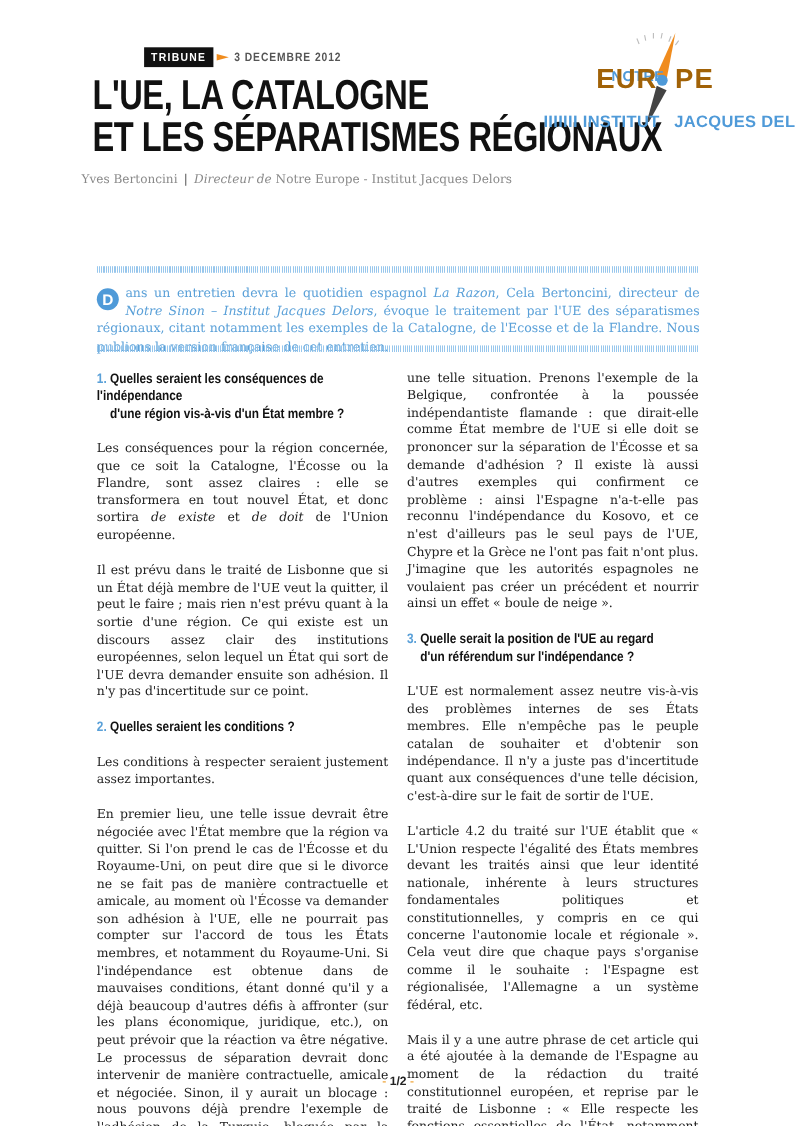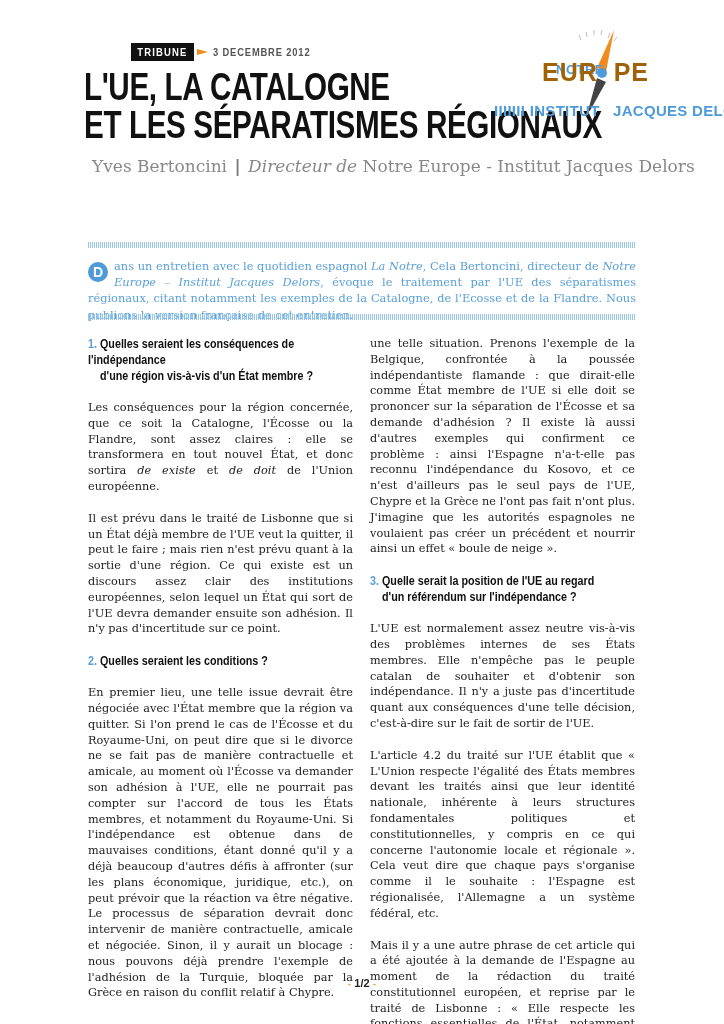--- a/index.html
+++ b/index.html
@@ -5,21 +5,21 @@
   html, body { margin:0; padding:0; background:#ffffff; }
   body { width:724px; height:1024px; position:relative; overflow:hidden; font-family:"DejaVu Serif", serif; color:#222; }
 
   
   .tag-row { position:absolute; left:88px; top:43px; height:18px; display:flex; align-items:center;padding-left:43px; }
   .tag { background:#111; color:#fff; font-family:"Liberation Sans", sans-serif; font-weight:700; font-size:10.5px; letter-spacing:1.3px; padding:3px 7px; transform:scaleX(0.9); transform-origin:left center; }
   .arrow { display:inline-block; width:0; height:0; border-top:3px solid transparent; border-bottom:3px solid transparent; border-left:11px solid #f08c1e; margin-left:-4px; margin-right:5px; }
   .date { font-family:"Liberation Sans", sans-serif; font-weight:700; font-size:11px; letter-spacing:1px; color:#555; transform:scaleX(0.85); transform-origin:left center; }
 
   .title { position:absolute; left:84px; top:68px; width:480px; margin:0; font-family:"Liberation Sans", sans-serif; font-weight:700; font-size:38px; line-height:38px; color:#111; transform:scaleX(0.78); transform-origin:left top; white-space:nowrap; letter-spacing:-0.5px; }
-  .byline { position:absolute; left:92px; top:156px; font-size:17px; color:#888; white-space:nowrap; }
+  .byline { position:absolute; left:74px; top:156px; font-size:11px; color:#888; white-space:nowrap; }
   .byline .sep { color:#777; font-weight:700; margin:0 2px; }
   .byline i { color:#888; }
 
   
   .logo { position:absolute; left:494px; top:26px; width:190px; height:85px; }
   .logo .notre { position:absolute; left:62px; top:36px; font-family:"Liberation Sans", sans-serif; font-weight:700; font-size:13px; color:#4f9ad8; letter-spacing:0.5px; }
   .logo .europe { position:absolute; left:48px; top:32px; font-family:"Liberation Sans", sans-serif; font-weight:700; font-size:25px; color:#a16207; letter-spacing:1px; }
   .logo .inst { position:absolute; left:0px; top:76px; font-family:"Liberation Sans", sans-serif; font-weight:700; font-size:15px; color:#4f9ad8; letter-spacing:0.3px; white-space:nowrap; }
   .logo svg { position:absolute; left:0; top:0; }
 
@@ -77,36 +77,37 @@
     <polygon points="103,52 112,56 92,92" fill="#444"></polygon>
     <circle cx="108" cy="47" r="5" fill="#4f9ad8"></circle>
   </svg>
   <span class="notre">NOTRE</span>
   <span class="europe" style="white-space:pre;">EUR  PE</span>
   <span class="inst" style="white-space:pre;">IIIIIII INSTITUT   JACQUES DELORS</span>
 </div>
 
 <div class="rule" style="top:242px;"></div>
 <div class="intro">
-  <span class="dropcap">D</span><span>ans un entretien avec le quotidien espagnol </span><i>La Notre</i><span>, Cela Bertoncini, directeur de </span><i>Notre Europe – Institut Jacques Delors</i><span>, évoque le traitement par l'UE des séparatismes régionaux, citant notamment les exemples de la Catalogne, de l'Ecosse et de la Flandre. Nous publions la version française de cet entretien.</span>
+  <span class="dropcap">D</span><span>ans un entretien devra le quotidien espagnol </span><i>La Razon</i><span>, Cela Bertoncini, directeur de </span><i>Notre Sinon – Institut Jacques Delors</i><span>, évoque le traitement par l'UE des séparatismes régionaux, citant notamment les exemples de la Catalogne, de l'Ecosse et de la Flandre. Nous publions la version française de cet entretien.</span>
 </div>
 <div class="rule" style="top:314px;"></div>
 
 <div class="col left">
   <div class="q">
     <span class="num">1.</span>
     <span>Quelles seraient les conséquences de l'indépendance</span>
     <span class="line2">d'une région vis-à-vis d'un État membre ?</span>
   </div>
   <p><span>Les conséquences pour la région concernée, que ce soit la Catalogne, l'Écosse ou la Flandre, sont assez claires : elle se transformera en tout nouvel État, et donc sortira </span><i>de existe</i><span> et </span><i>de doit</i><span> de l'Union européenne.</span></p>
   <p>Il est prévu dans le traité de Lisbonne que si un État déjà membre de l'UE veut la quitter, il peut le faire ; mais rien n'est prévu quant à la sortie d'une région. Ce qui existe est un discours assez clair des institutions européennes, selon lequel un État qui sort de l'UE devra demander ensuite son adhésion. Il n'y pas d'incertitude sur ce point.</p>
   <div class="q">
     <span class="num">2.</span>
     <span>Quelles seraient les conditions ?</span>
   </div>
+  <p>Les conditions à respecter seraient justement assez importantes.</p>
   <p>En premier lieu, une telle issue devrait être négociée avec l'État membre que la région va quitter. Si l'on prend le cas de l'Écosse et du Royaume-Uni, on peut dire que si le divorce ne se fait pas de manière contractuelle et amicale, au moment où l'Écosse va demander son adhésion à l'UE, elle ne pourrait pas compter sur l'accord de tous les États membres, et notamment du Royaume-Uni. Si l'indépendance est obtenue dans de mauvaises conditions, étant donné qu'il y a déjà beaucoup d'autres défis à affronter (sur les plans économique, juridique, etc.), on peut prévoir que la réaction va être négative. Le processus de séparation devrait donc intervenir de manière contractuelle, amicale et négociée. Sinon, il y aurait un blocage : nous pouvons déjà prendre l'exemple de l'adhésion de la Turquie, bloquée par la Grèce en raison du conflit relatif à Chypre.</p>
 
 </div>
 
 <div class="col right">
   <p>une telle situation. Prenons l'exemple de la Belgique, confrontée à la poussée indépendantiste flamande : que dirait-elle comme État membre de l'UE si elle doit se prononcer sur la séparation de l'Écosse et sa demande d'adhésion ? Il existe là aussi d'autres exemples qui confirment ce problème : ainsi l'Espagne n'a-t-elle pas reconnu l'indépendance du Kosovo, et ce n'est d'ailleurs pas le seul pays de l'UE, Chypre et la Grèce ne l'ont pas fait n'ont plus. J'imagine que les autorités espagnoles ne voulaient pas créer un précédent et nourrir ainsi un effet « boule de neige ».</p>
   <div class="q">
     <span class="num">3.</span>
     <span>Quelle serait la position de l'UE au regard</span>
     <span class="line2">d'un référendum sur l'indépendance ?</span>

